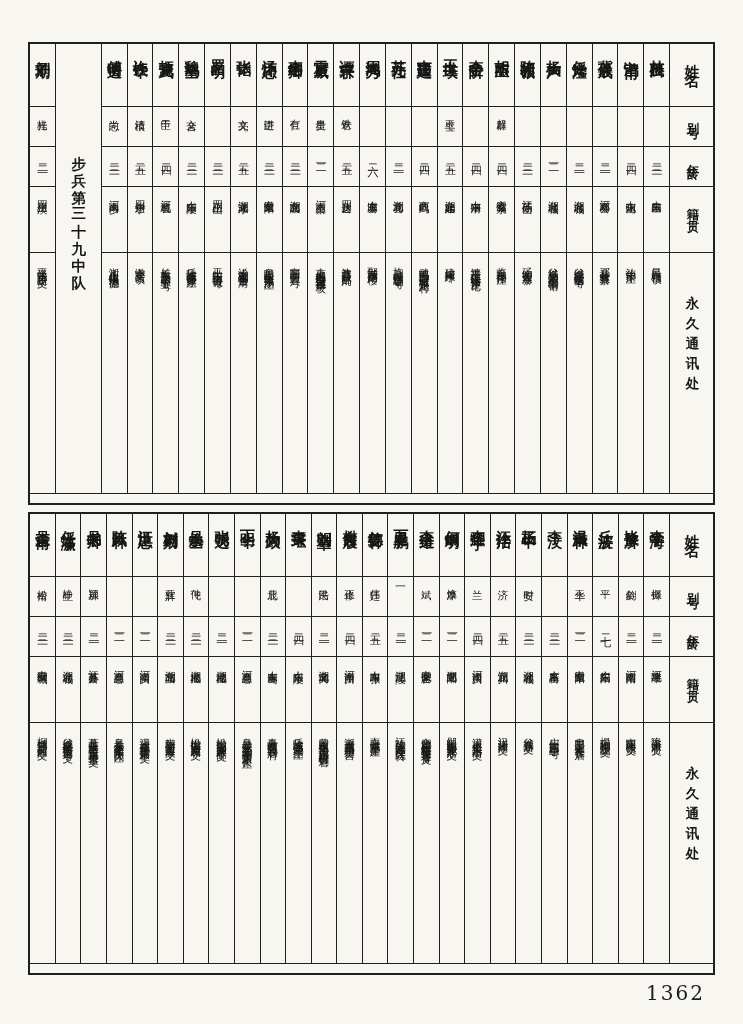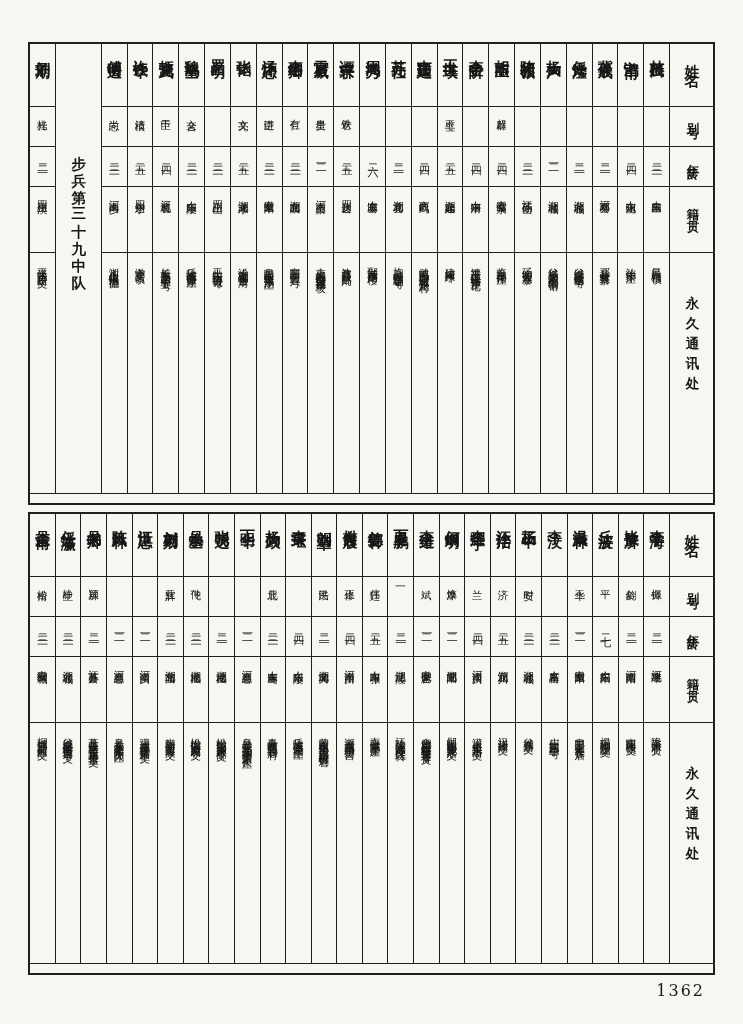--- a/index.html
+++ b/index.html
@@ -60,21 +60,21 @@
   .col.header .c-address{font-size:13.5px;letter-spacing:20px;padding-top:32px;}
   
   .col.group .cell{
     flex:1 1 auto;border-bottom:none;
     font-size:14.5px;font-weight:bold;
     letter-spacing:17px;
     padding:100px 15px 0 0;
   }
   .page-number{
     position:absolute;top:981px;right:38px;
-    font-size:16px;letter-spacing:2px;
+    font-size:20px;letter-spacing:2px;
     color:#1b1b1b;
   }
 </style>
 </head>
 <body>
 
 <div class="page">
   <div class="table-frame" id="table-top">
     <div class="grid">
         <div class="col header">

